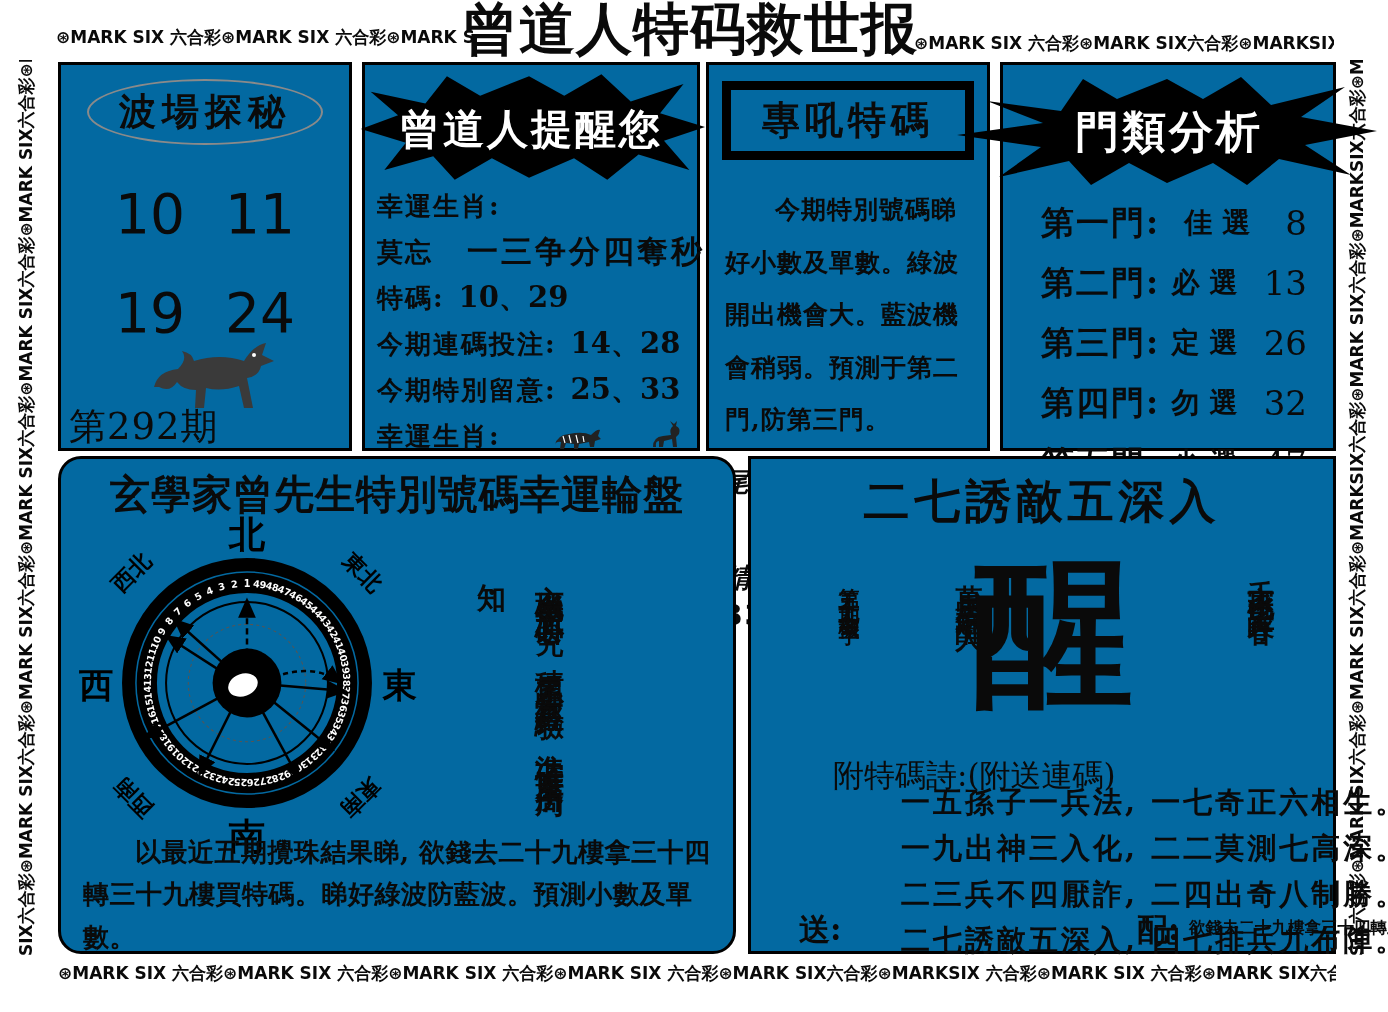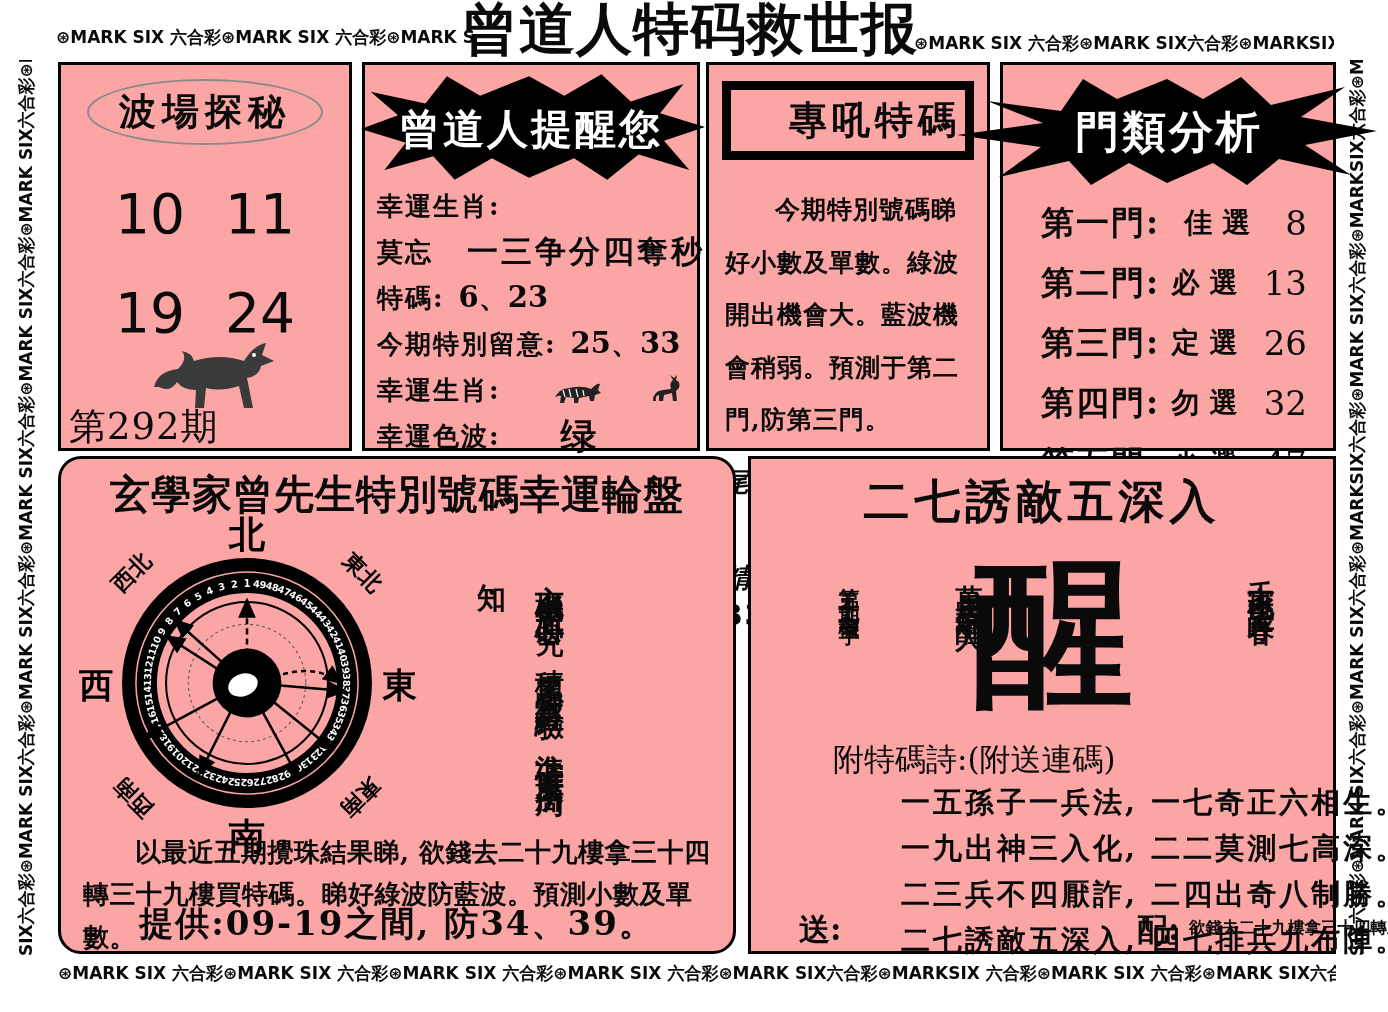--- a/index.html
+++ b/index.html
@@ -1,19 +1,19 @@
 <!DOCTYPE html>
 <html><head>
 <meta charset="utf-8">
 <style>
   html,body{margin:0;padding:0;background:#e8e8e8;}
   .page{position:relative;width:1388px;height:1012px;background:#ffffff;overflow:hidden;
         font-family:"DejaVu Serif","Liberation Serif",serif;color:#0a0a0a;}
   .abs{position:absolute;}
-  .box{position:absolute;border:3px solid #000;background:#fca5a5;}
+  .box{position:absolute;border:3px solid #000;background:#0369a1;}
   .border-strip{position:absolute;font-family:"DejaVu Sans","Liberation Sans",sans-serif;
         font-weight:bold;font-size:17px;white-space:nowrap;overflow:hidden;letter-spacing:0px;}
   .border-v{writing-mode:vertical-rl;text-orientation:sideways;transform:rotate(180deg);
         width:26px;overflow:hidden;}
   .page-title{position:absolute;left:462px;top:-8px;font-size:56px;font-weight:bold;
         letter-spacing:1px;white-space:nowrap;}
   
   .oval{width:232px;height:62px;border:2px solid #8a8a8a;border-radius:50%;
         margin:14px auto 0;display:flex;align-items:center;justify-content:center;
         font-size:37px;font-weight:bold;letter-spacing:6px;}
@@ -25,21 +25,21 @@
   .burst-wrap{position:absolute;overflow:visible;}
   .burst-text{fill:#fff;font-weight:bold;letter-spacing:3px;}
   
   .rrows{position:absolute;left:0;top:118px;right:0;}
   .rrow{display:flex;align-items:center;height:46px;padding:0 12px;}
   .rlabel{font-size:26px;font-weight:bold;letter-spacing:2px;white-space:nowrap;}
   .rvalue{font-size:29px;font-weight:bold;margin-left:14px;white-space:nowrap;}
   .green{font-size:36px;margin-left:60px;}
   
   .sp-header{margin:16px auto 0;width:226px;border:9px solid #000;padding:5px 4px;
-        text-align:right;font-size:38px;font-weight:bold;letter-spacing:5px;}
+        text-align:center;font-size:38px;font-weight:bold;letter-spacing:5px;}
   .sp-para{margin:24px 16px 0;font-size:25px;line-height:2.1;text-indent:2em;
         font-weight:700;letter-spacing:1px;}
   .sp-tails{position:relative;margin-top:18px;height:84px;}
   .sp-tail-label{position:absolute;left:14px;top:0;font-size:26px;font-weight:bold;font-style:italic;}
   .sp-tail-rows{position:absolute;left:150px;top:0;font-size:28px;font-weight:bold;line-height:42px;}
   .sp-select{margin:10px 0 0 14px;font-size:27px;font-weight:bold;font-style:italic;}
   .sp-select b{font-style:normal;font-weight:bold;font-size:28px;margin-left:14px;letter-spacing:2px;}
   
   .grows{position:absolute;left:0;top:128px;right:0;}
   .grow{display:flex;align-items:center;height:60px;padding:0 26px 0 38px;}
@@ -52,21 +52,21 @@
   .w-vert{position:absolute;left:402px;top:102px;height:258px;font-size:29px;font-weight:bold;
         letter-spacing:7px;line-height:2.0;}
   .w-para{position:absolute;left:22px;right:16px;top:372px;font-size:26px;line-height:1.63;
         font-weight:600;text-indent:2em;letter-spacing:0.5px;}
   .w-provide{position:absolute;left:0;right:0;top:442px;text-align:center;font-size:34px;
         font-weight:bold;letter-spacing:2px;}
   
   .p-title{text-align:center;margin-top:12px;font-size:46px;font-weight:bold;letter-spacing:5px;white-space:nowrap;}
   .p-col{position:absolute;font-weight:bold;}
   .p-big{position:absolute;left:222px;top:92px;font-size:160px;line-height:1;font-weight:bold;}
-  .p-sub{position:absolute;left:82px;top:280px;font-size:31px;}
+  .p-sub{position:absolute;left:82px;top:296px;font-size:31px;}
   .p-poem{position:absolute;left:150px;top:320px;font-size:29px;line-height:46px;
         font-weight:600;letter-spacing:3px;white-space:nowrap;}
   .p-bottom{position:absolute;left:0;top:448px;right:0;height:44px;}
   .p-send-label{position:absolute;left:48px;top:2px;font-size:31px;font-weight:bold;}
   .p-send-value{position:absolute;left:126px;top:0px;font-size:32px;font-weight:bold;letter-spacing:5px;}
   .p-pei-label{position:absolute;left:386px;top:2px;font-size:31px;font-weight:bold;}
   .p-pei-value{position:absolute;left:438px;top:10px;font-size:16.5px;font-weight:bold;white-space:nowrap;}
   svg{overflow:visible;}
 </style>
 </head>
@@ -106,21 +106,25 @@
       <div class="rrow">
         <span class="rlabel">幸運生肖:</span>
         <span class="rvalue"></span>
       </div>
       <div class="rrow">
         <span class="rlabel">莫忘</span>
         <span class="rvalue" style="font-size:31px;margin-left:34px;letter-spacing:3px;">一三争分四奪秒</span>
       </div>
       <div class="rrow">
         <span class="rlabel">特碼:</span>
-        <span class="rvalue">6、23</span>
+        <span class="rvalue">10、29</span>
+      </div>
+      <div class="rrow">
+        <span class="rlabel">今期連碼投注:</span>
+        <span class="rvalue">14、28</span>
       </div>
       <div class="rrow">
         <span class="rlabel">今期特別留意:</span>
         <span class="rvalue">25、33</span>
       </div>
       <div class="rrow">
         <span class="rlabel">幸運生肖:</span>
         <svg width="52" height="34" viewBox="0 0 52 34" style="margin-left:48px;">
           <path d="M6 26 q2 -10 14 -11 q14 -3 22 1 q6 -6 9 -5 l-2 6 3 3 -6 2 -1 6 -4 0 -1 -5 -10 2 -1 5 -4 0 0 -5 -8 -1 -2 6 -4 0 1 -7 q-5 -1 -6 3 z" fill="#222"></path>
           <path d="M14 17 l2 7 M20 16 l2 8 M27 16 l2 8 M34 17 l1 6" stroke="#fff" stroke-width="1.2"></path>
@@ -268,21 +272,20 @@
         <text x="16" y="182" font-size="34" text-anchor="middle">西</text>
         <text x="316" y="182" font-size="34" text-anchor="middle">東</text>
         <text x="56" y="64" font-size="22" text-anchor="middle" transform="rotate(-45 56 64)">西北</text>
         <text x="274" y="64" font-size="22" text-anchor="middle" transform="rotate(45 274 64)">東北</text>
         <text x="58" y="276" font-size="22" text-anchor="middle" transform="rotate(-135 58 276)">西南</text>
         <text x="272" y="276" font-size="22" text-anchor="middle" transform="rotate(135 272 276)">東南</text>
       </g>
     </svg>
     <div class="w-vert vtext">玄機學潛心研究、積累了豐富經驗、準確度衆所周知.</div>
     <div class="w-para">以最近五期攪珠結果睇, 欲錢去二十九樓拿三十四轉三十九樓買特碼。睇好綠波防藍波。預測小數及單數。</div>
-    <div class="w-provide">提供:09-19之間, 防34、39。</div>
   </div>
 
   <div class="box" style="left:748px;top:456px;width:582px;height:492px;">
     <div class="p-title">二七誘敵五深入</div>
     <div class="p-col vtext" style="left:84px;top:112px;height:230px;font-size:21px;letter-spacing:5px;">第五十九期玄機字</div>
     <div class="p-col vtext" style="left:200px;top:104px;height:240px;font-size:27px;letter-spacing:7px;">萬戶屠蘇不醒人</div>
     <div class="p-big">醒</div>
     <div class="p-col vtext" style="left:492px;top:98px;height:250px;font-size:27px;letter-spacing:7px;">千家桃李皆呼春</div>
     <div class="p-sub">附特碼詩:(附送連碼)</div>
     <div class="p-poem">

